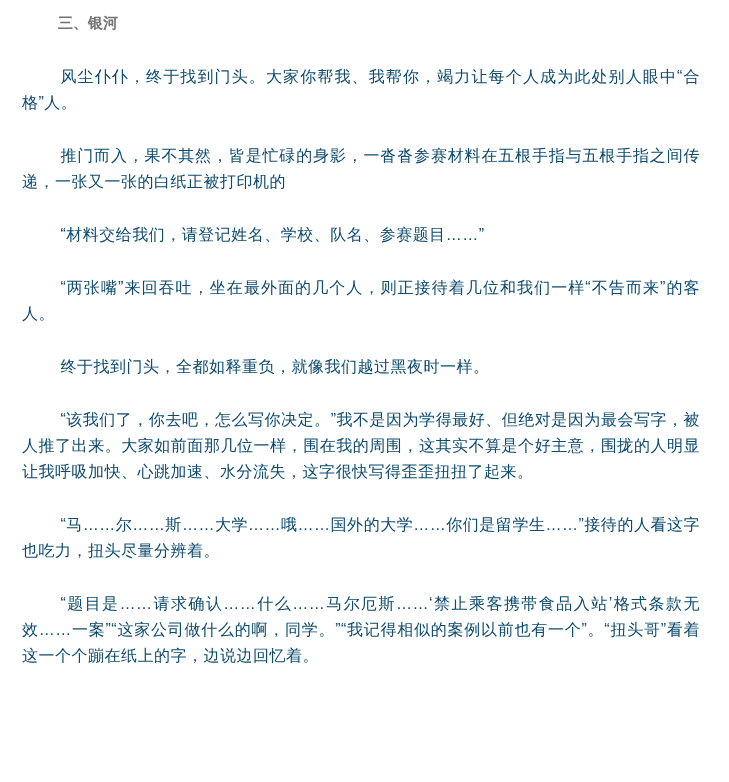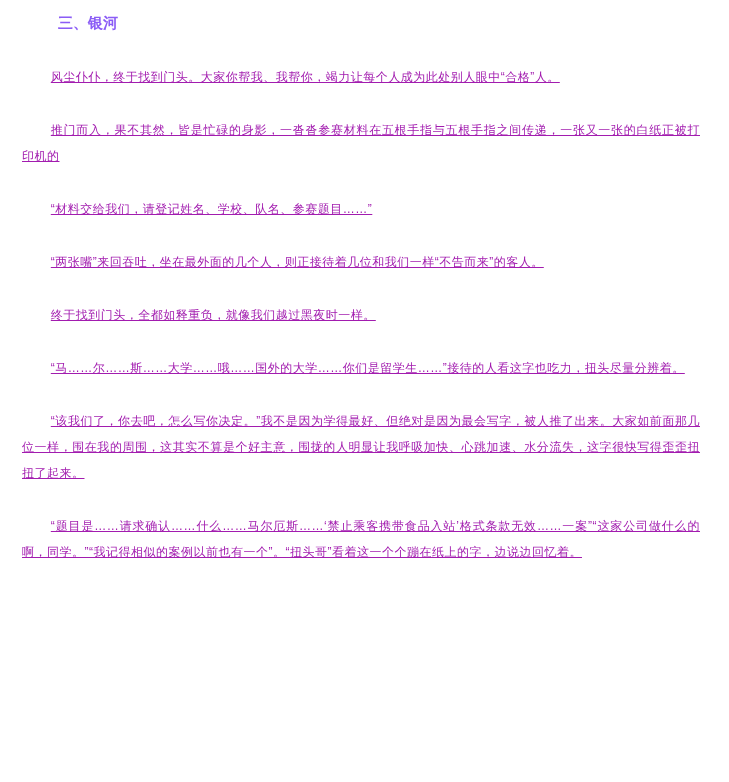--- a/index.html
+++ b/index.html
@@ -10,45 +10,44 @@
   }
   .doc {
     width: 729px;
     box-sizing: border-box;
     padding: 10px 29px 24px 22px;
     background: #ffffff;
   }
   .doc-title {
     font-size: 15px;
     font-weight: bold;
-    color: #8b5cf6;
+    color: #737373;
     margin: 0 0 28px 0;
     text-indent: 2.4em;
     line-height: 26px;
   }
   .doc-paragraph {
-    font-size: 12px;
+    font-size: 16px;
     line-height: 26px;
-    color: #a21caf;
+    color: #0c4a6e;
     margin: 0 0 27px 0;
     text-indent: 2.4em;
     text-align: justify;
     letter-spacing: 0.5px;
-    text-decoration: underline;
   }
   .doc-paragraph:last-child {
     margin-bottom: 8px;
   }
 </style>
 </head>
 <body>
 
 <div class="doc">
   <h1 class="doc-title">三、银河</h1>
   <p class="doc-paragraph">风尘仆仆，终于找到门头。大家你帮我、我帮你，竭力让每个人成为此处别人眼中“合格”人。</p>
   <p class="doc-paragraph">推门而入，果不其然，皆是忙碌的身影，一沓沓参赛材料在五根手指与五根手指之间传递，一张又一张的白纸正被打印机的</p>
   <p class="doc-paragraph">“材料交给我们，请登记姓名、学校、队名、参赛题目……”</p>
   <p class="doc-paragraph">“两张嘴”来回吞吐，坐在最外面的几个人，则正接待着几位和我们一样“不告而来”的客人。</p>
   <p class="doc-paragraph">终于找到门头，全都如释重负，就像我们越过黑夜时一样。</p>
+  <p class="doc-paragraph">“该我们了，你去吧，怎么写你决定。”我不是因为学得最好、但绝对是因为最会写字，被人推了出来。大家如前面那几位一样，围在我的周围，这其实不算是个好主意，围拢的人明显让我呼吸加快、心跳加速、水分流失，这字很快写得歪歪扭扭了起来。</p>
   <p class="doc-paragraph">“马……尔……斯……大学……哦……国外的大学……你们是留学生……”接待的人看这字也吃力，扭头尽量分辨着。</p>
-  <p class="doc-paragraph">“该我们了，你去吧，怎么写你决定。”我不是因为学得最好、但绝对是因为最会写字，被人推了出来。大家如前面那几位一样，围在我的周围，这其实不算是个好主意，围拢的人明显让我呼吸加快、心跳加速、水分流失，这字很快写得歪歪扭扭了起来。</p>
   <p class="doc-paragraph">“题目是……请求确认……什么……马尔厄斯……‘禁止乘客携带食品入站’格式条款无效……一案”“这家公司做什么的啊，同学。”“我记得相似的案例以前也有一个”。“扭头哥”看着这一个个蹦在纸上的字，边说边回忆着。</p>
 </div>
 
 </body></html>

